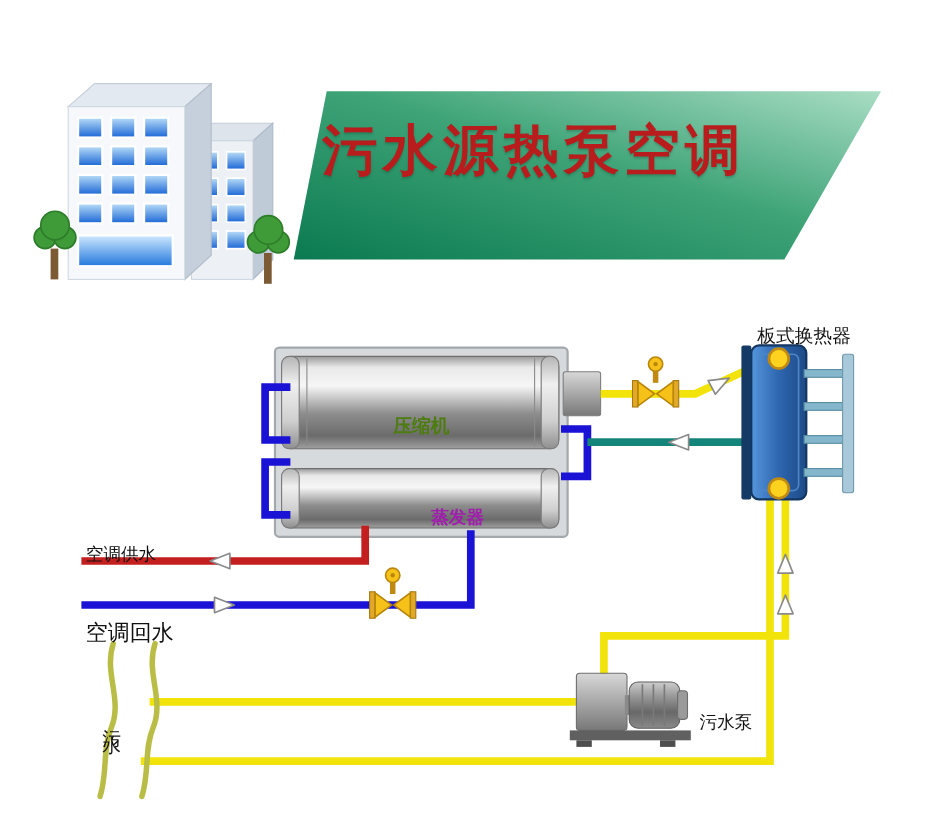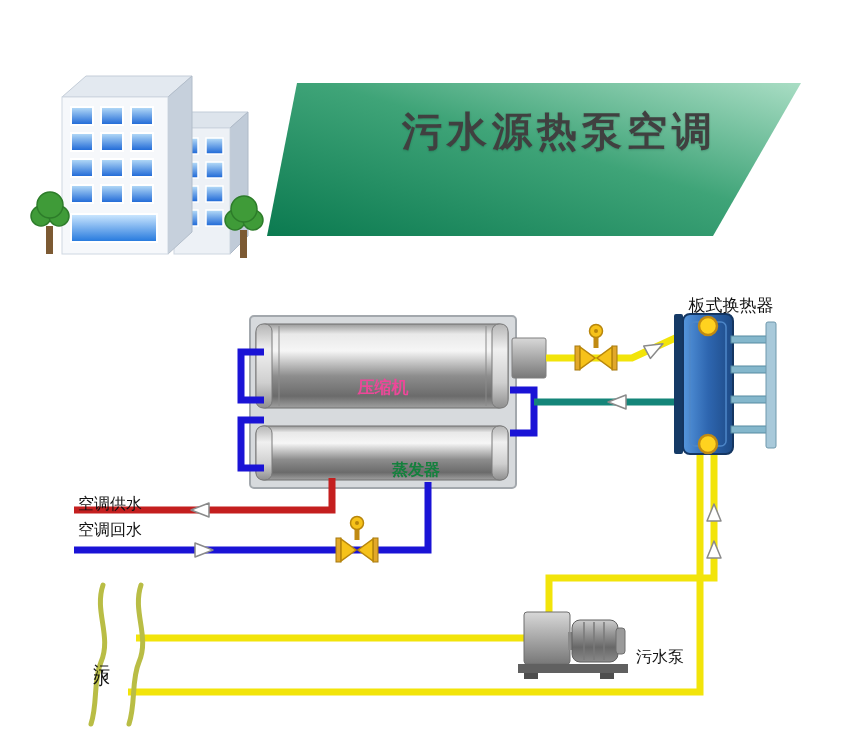--- a/index.html
+++ b/index.html
@@ -7,29 +7,29 @@
     position:relative;
     width:851px;height:743px;
     background:#ffffff;
     font-family:"Liberation Sans", sans-serif;
     overflow:hidden;
   }
   .stage svg{position:absolute;left:0;top:0;}
   .lbl{position:absolute;color:#111;white-space:nowrap;margin-top:16px;}
   .title-line{
     position:absolute;left:293px;width:424px;
-    text-align:right;color:#404040;
-    font-size:40px;font-weight:bold;letter-spacing:5px;
+    text-align:left;color:#b91c1c;
+    font-size:50px;font-weight:bold;letter-spacing:5px;
     text-shadow:0 1px 2px rgba(0,60,40,.25);
   }
   .lbl-exchanger{left:656px;top:278px;width:150px;text-align:center;font-size:17px;font-weight:500;}
-  .lbl-compressor{left:318px;top:360px;width:130px;text-align:center;font-size:17px;font-weight:600;color:#ec4899;}
-  .lbl-evaporator{left:356px;top:444px;width:120px;text-align:center;font-size:16px;font-weight:600;color:#15803d;}
+  .lbl-compressor{left:318px;top:360px;width:130px;text-align:center;font-size:17px;font-weight:600;color:#4d7c0f;}
+  .lbl-evaporator{left:356px;top:444px;width:120px;text-align:center;font-size:16px;font-weight:600;color:#a21caf;}
   .lbl-supply{left:78px;top:478px;font-size:16px;}
-  .lbl-return{left:78px;top:504px;font-size:16px;}
+  .lbl-return{left:78px;top:546px;font-size:20px;}
   .lbl-sewage{left:90px;top:634px;font-size:17px;writing-mode:vertical-rl;letter-spacing:6px;}
   .lbl-pump{left:636px;top:631px;font-size:16px;}
 </style>
 </head>
 <body>
 
 <div class="stage">
 
 <svg width="851" height="743" viewBox="0 0 851 743">
   <defs>

